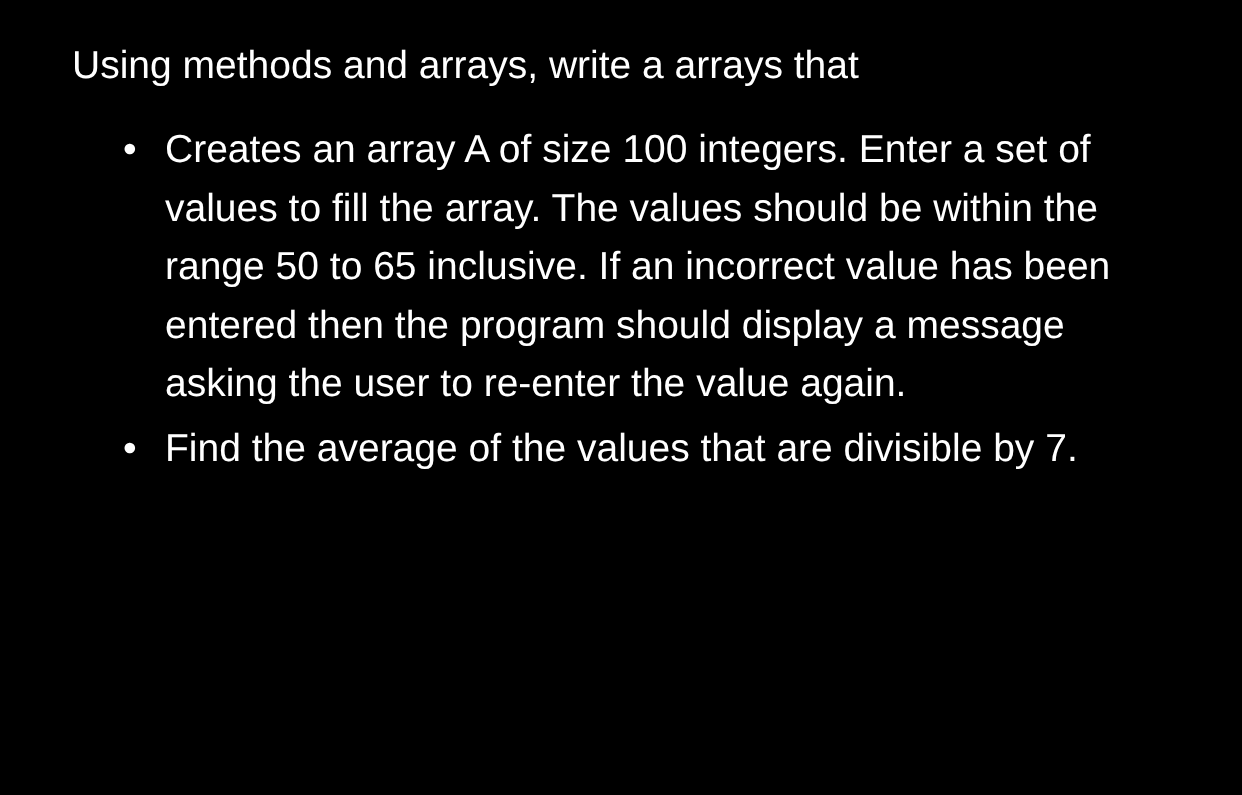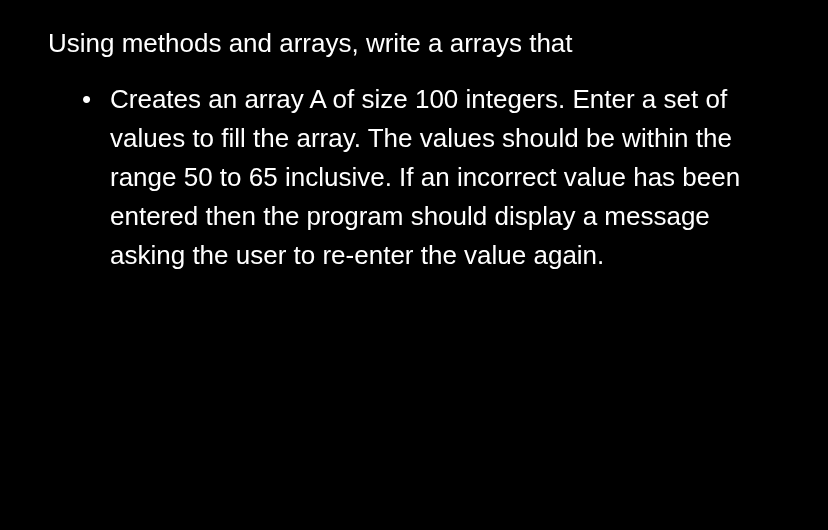--- a/index.html
+++ b/index.html
@@ -37,13 +37,14 @@
       top: 0;
       font-size: 26px;
     }
   </style>
 </head>
 <body>
 
 <div class="intro">Using methods and arrays, write a arrays that</div>
 <ul class="bullet-list">
   <li class="bullet-item">Creates an array A of size 100 integers.  Enter a set of values to fill the array.  The values should be within the range 50 to 65 inclusive. If an incorrect value has been entered then the program should display a message asking the user to re-enter the value again.</li>
+  <li class="bullet-item">Find the average of the values that are divisible by 7.</li>
 </ul>
 
 </body></html>

